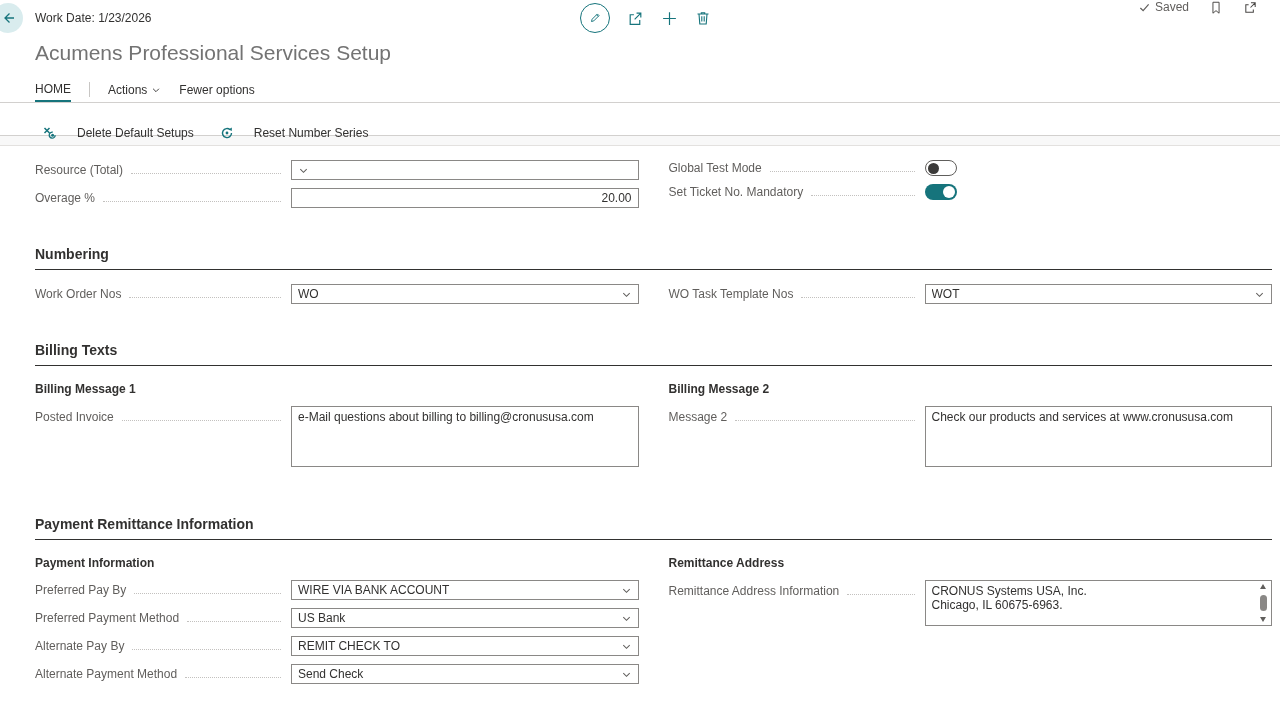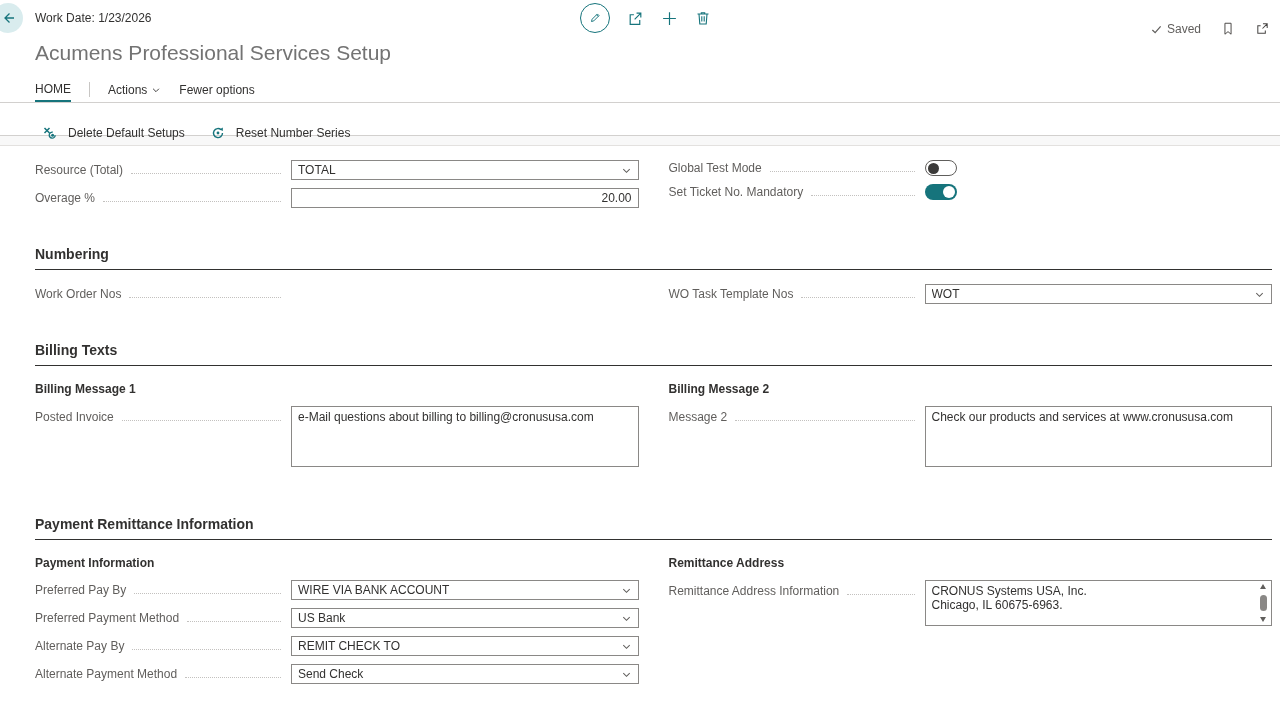--- a/index.html
+++ b/index.html
@@ -7,37 +7,37 @@
     font-family:"Liberation Sans", sans-serif; color:#323130; font-size:12px; }
 
   
   .topbar { position:relative; height:36px; display:flex; align-items:center; background:#fff; }
   .back-btn { position:absolute; left:-7px; top:3px; width:30px; height:30px; border-radius:50%;
     background:#d9ecee; display:flex; align-items:center; justify-content:center; cursor:pointer; }
   .workdate { margin-left:35px; color:#323130; }
   .center-icons { position:absolute; left:580px; top:0; height:36px; display:flex; align-items:center; gap:17px; }
   .icon-btn { display:flex; align-items:center; justify-content:center; cursor:pointer; }
   .pencil-circle { width:30px; height:30px; border:1px solid #16747C; border-radius:50%; }
-  .right-group { position:absolute; right:10px; top:0; height:36px; display:flex; align-items:flex-end; gap:20px; }
+  .right-group { position:absolute; right:22px; top:0; height:36px; display:flex; align-items:flex-start; gap:20px; }
   .saved { display:flex; align-items:center; gap:5px; color:#605e5c; }
 
   
   .page-title { margin:2px 0 0 35px; font-size:21px; font-weight:300; color:#737373; line-height:30px; }
 
   
   .tabstrip { margin-top:9px; border-bottom:1px solid #d2d0ce; }
   .tabs { margin-left:35px; height:25px; display:flex; align-items:center; gap:18px; }
   .tab { display:flex; align-items:center; gap:4px; color:#323130; cursor:pointer; height:25px;text-align:right; }
   .tab.active { border-bottom:2px solid #16747C; font-weight:400; }
   .tab-divider { width:1px; height:15px; background:#c8c6c4; }
 
   
   .ribbon { height:33px; display:flex; align-items:center; padding-left:43px; gap:26px;
     background:#fff; border-bottom:1px solid #d2d0ce; }
-  .ribbon-btn { display:flex; align-items:center; gap:11px; cursor:pointer; color:#323130;margin-top:28px; }
+  .ribbon-btn { display:flex; align-items:center; gap:20px; cursor:pointer; color:#323130;margin-top:28px; }
   .band { height:10px; background:#f8f8f8; border-bottom:1px solid #e3e1df; }
 
   
   .content { padding:14px 8px 0 35px; }
   .cols { display:grid; grid-template-columns:1fr 1fr; column-gap:30px; }
   .row { display:grid; grid-template-columns:256px 1fr; align-items:center; margin-bottom:8px; }
   .row.top { align-items:start; }
   .lbl { display:flex; align-items:baseline; min-width:0; }
   .lbl .txt { color:#605e5c; white-space:nowrap; }
   .lbl .dots { flex:1; border-bottom:1px dotted #c3c1bf; margin:0 10px 3px 8px; min-width:10px; }
@@ -173,21 +173,20 @@
 <div class="content">
 
   <div class="cols">
     <div>
       <div class="row">
         <div class="lbl">
           <span class="txt">Resource (Total)</span>
             <span class="dots"></span>
         </div>
         <div class="select">
-          <span class="val">TOTAL</span>
           <svg width="11" height="11" viewBox="0 0 12 12">
               <path d="M2.5 4.5 L6 8 L9.5 4.5" fill="none" stroke="#605e5c" stroke-width="1.1"></path>
             </svg>
         </div>
       </div>
       <div class="row">
         <div class="lbl">
           <span class="txt">Overage %</span>
             <span class="dots"></span>
         </div>
@@ -222,20 +221,26 @@
     </div>
   </div>
 
   <div class="section-heading">Numbering</div>
   <hr class="section-rule">
   <div class="cols">
     <div class="row">
       <div class="lbl">
         <span class="txt">Work Order Nos</span>
           <span class="dots"></span>
+      </div>
+      <div class="select">
+        <span class="val">WO</span>
+        <svg width="11" height="11" viewBox="0 0 12 12">
+            <path d="M2.5 4.5 L6 8 L9.5 4.5" fill="none" stroke="#605e5c" stroke-width="1.1"></path>
+          </svg>
       </div>
     </div>
     <div class="row">
       <div class="lbl">
         <span class="txt">WO Task Template Nos</span>
           <span class="dots"></span>
       </div>
       <div class="select">
         <span class="val">WOT</span>
         <svg width="11" height="11" viewBox="0 0 12 12">

